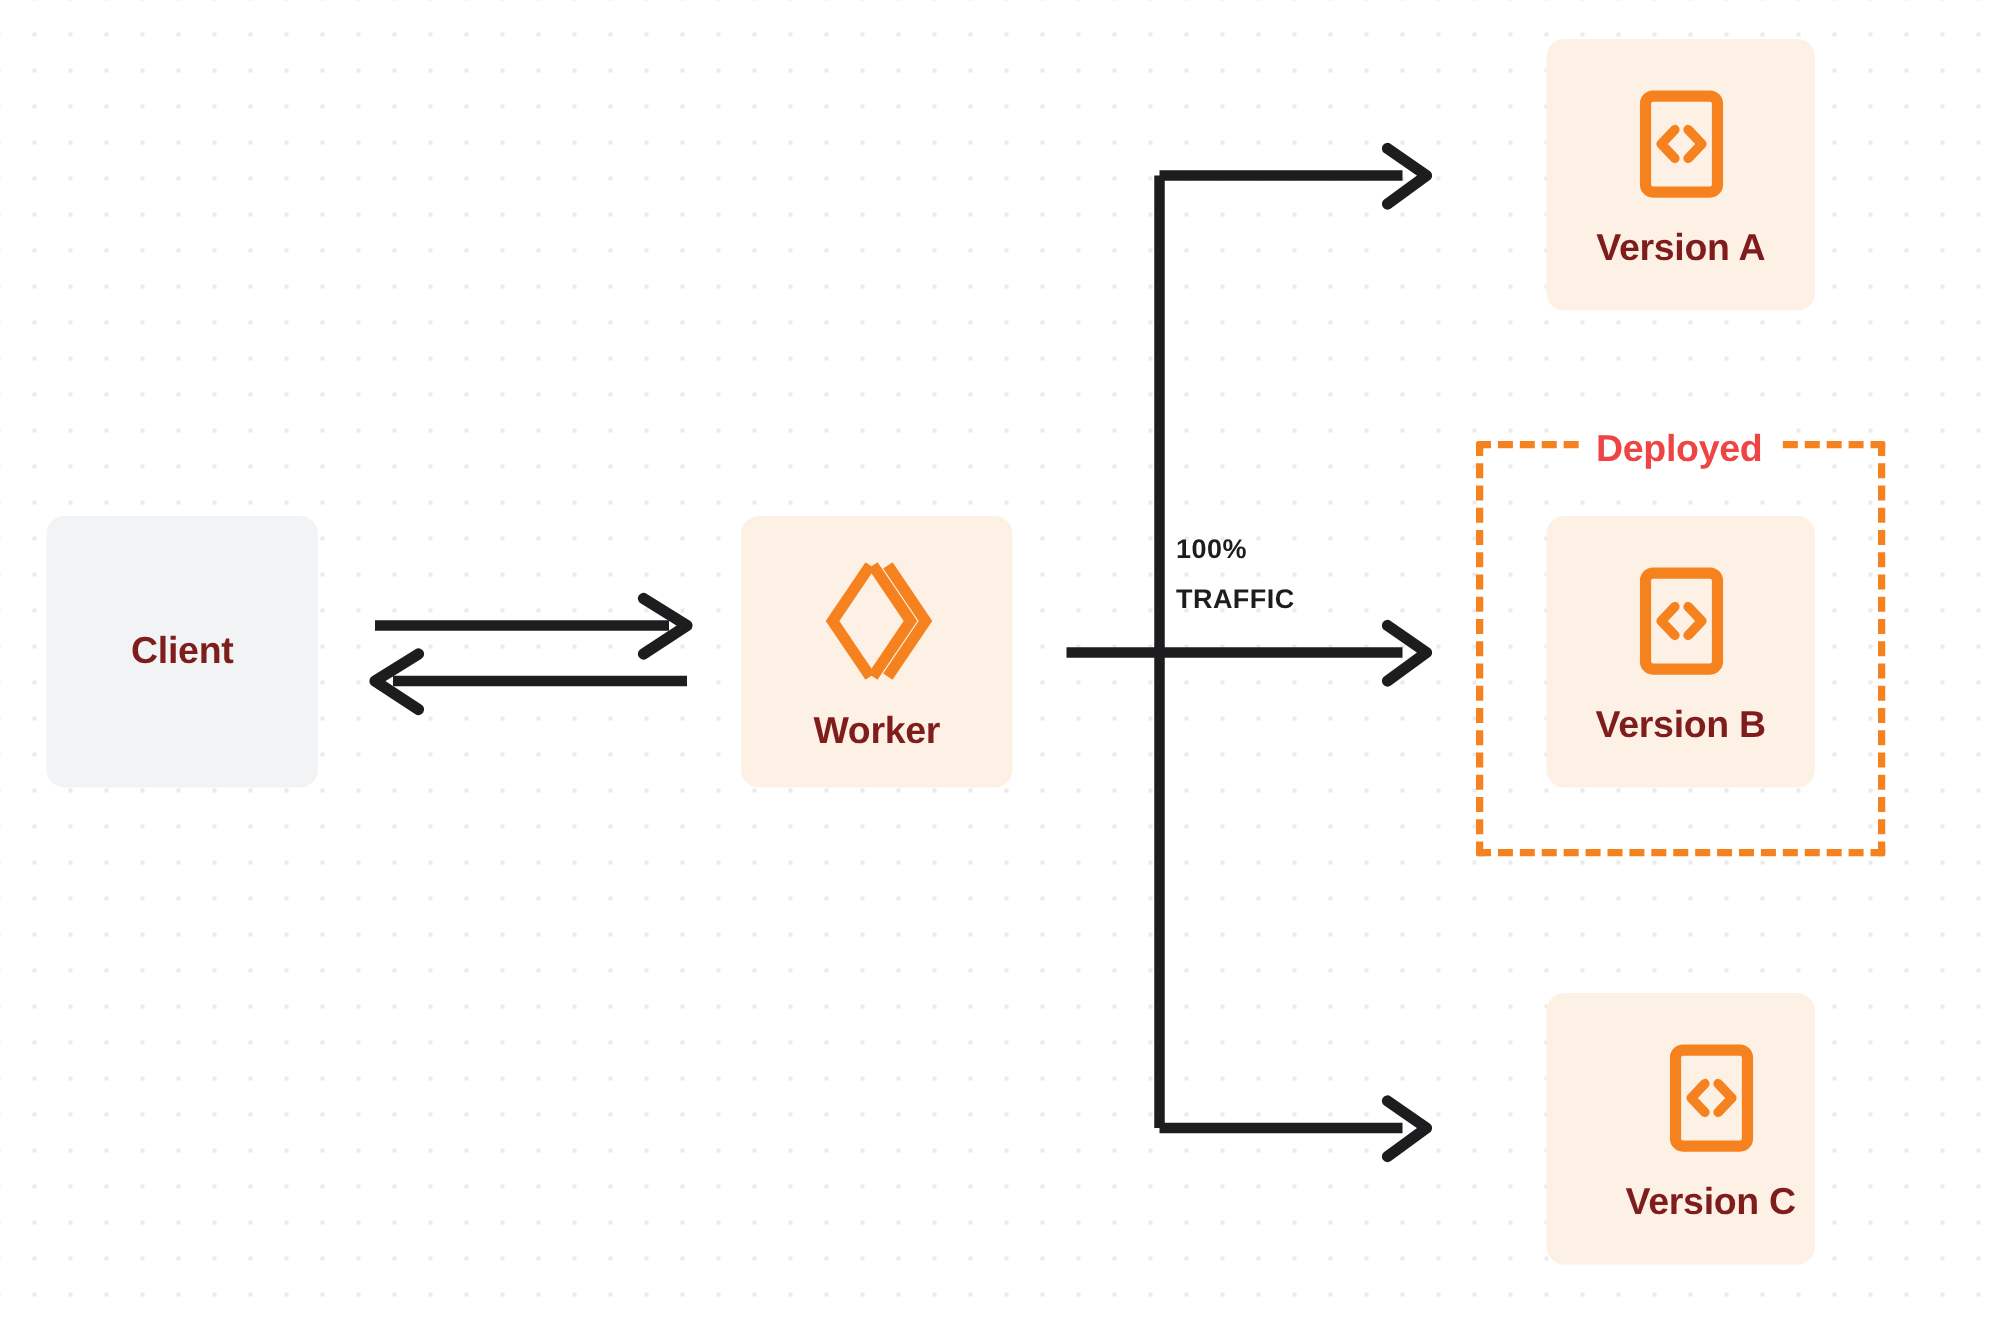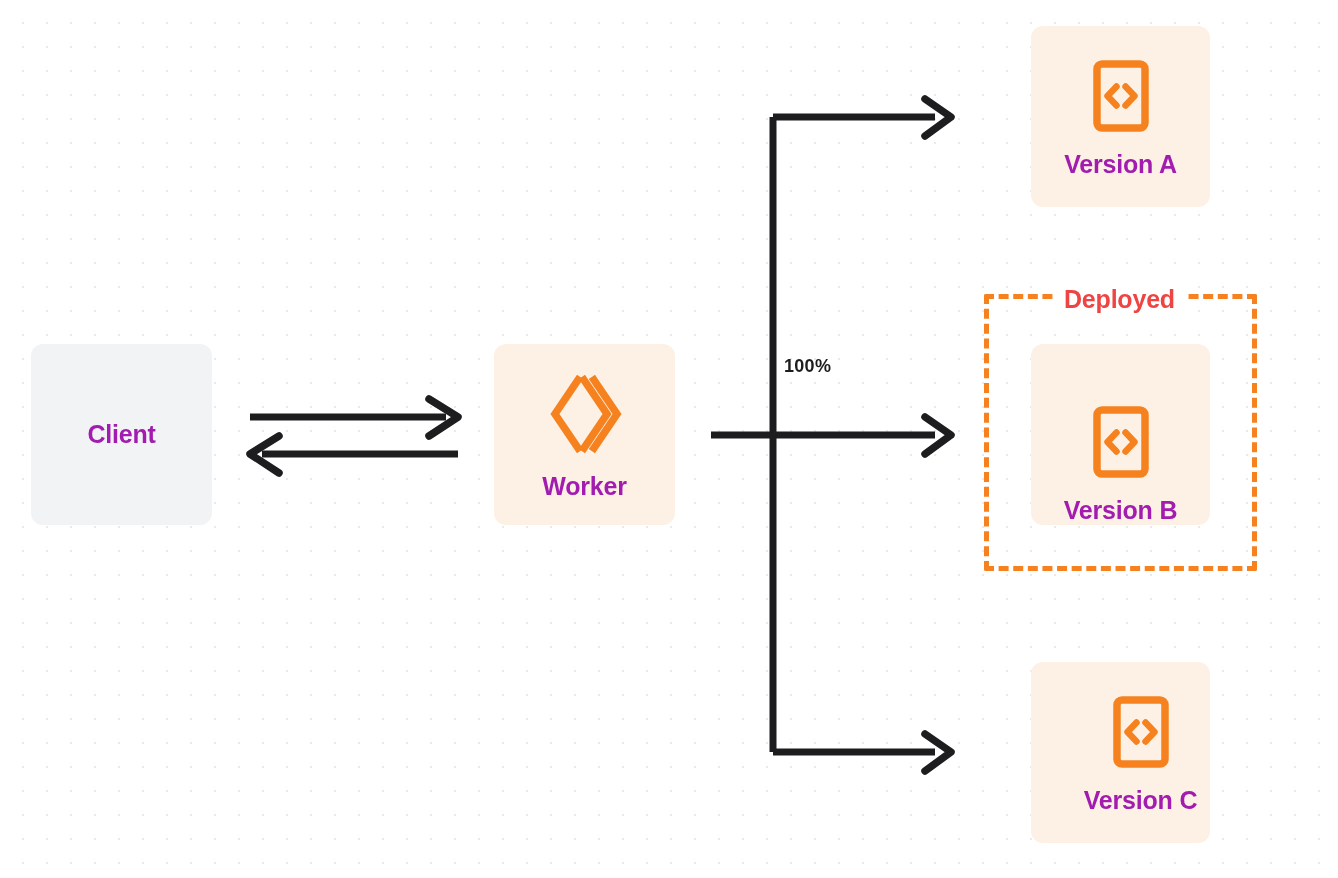--- a/index.html
+++ b/index.html
@@ -32,21 +32,21 @@
     border-radius: 12px;
     display: flex;
     flex-direction: column;
     align-items: center;
     justify-content: center;
   }
   .node-label {
     font-weight: 700;
     font-size: 25px;
     letter-spacing: -0.2px;
-    color: #a21caf;
+    color: #7f1d1d;
     white-space: nowrap;
   }
 
   
   .client-box {
     left: 31px;
     top: 344px;
     width: 181px;
     height: 181px;
     background: #f2f3f4;
@@ -66,21 +66,21 @@
   }
 
   
   .version-box {
     left: 1031px;
     width: 179px;
     height: 181px;
     background: #fdf1e5;
   }
   .version-a { top: 26px; }
-  .version-b { top: 344px; justify-content: flex-end; }
+  .version-b { top: 344px; }
   .version-c { top: 662px; padding-left: 40px; }
   .code-icon {
     margin-top: 6px;
     margin-bottom: 14px;
   }
 
   
   .deployed-frame {
     position: absolute;
     left: 984px;
@@ -180,20 +180,21 @@
       </svg>
     </span>
     <div class="node-label">Version C</div>
   </div>
 
   <div class="deployed-frame"></div>
   <div class="deployed-label">Deployed</div>
 
   <div class="traffic-label">
     <div>100%</div>
+    <div>TRAFFIC</div>
   </div>
 
   <svg class="arrows" viewBox="0 0 1338 878" xmlns="http://www.w3.org/2000/svg">
 
     <g>
       <path d="M250 417 L446 417" stroke="#1d1d1f" stroke-width="7" stroke-linecap="butt" fill="none"></path>
       <path d="M429 399 L458 417 L429 436" stroke="#1d1d1f" stroke-width="7.5" stroke-linecap="round" stroke-linejoin="round" fill="none"></path>
     </g>
 
     <g>

